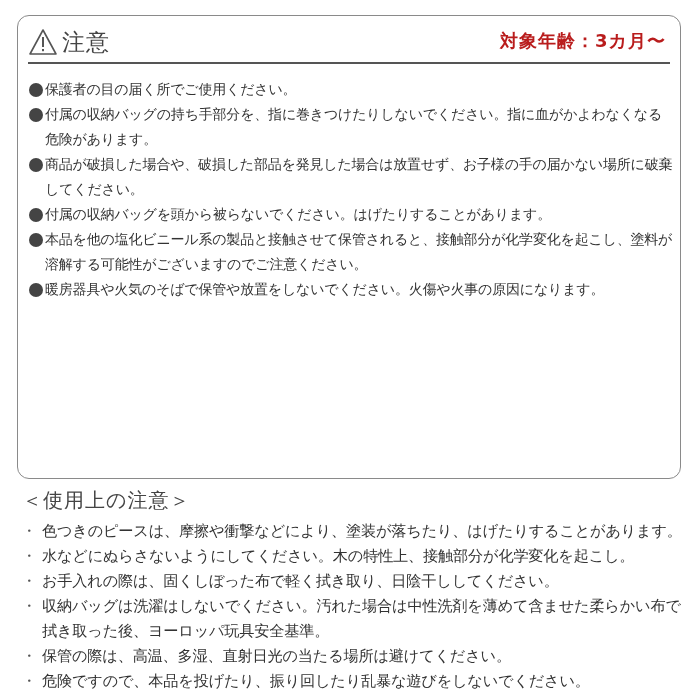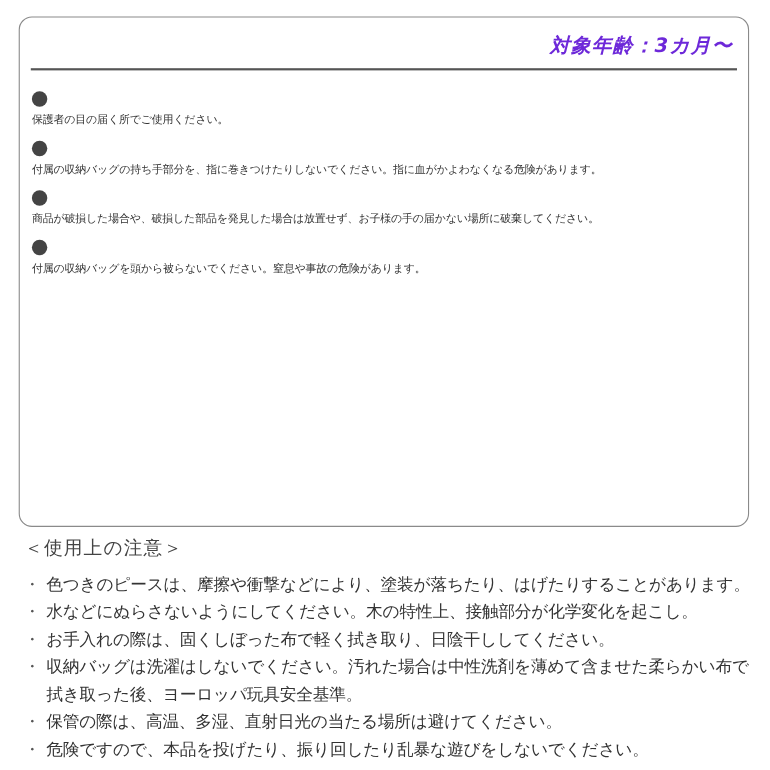--- a/index.html
+++ b/index.html
@@ -50,57 +50,55 @@
       font-size: 23px;
       color: #444;
       letter-spacing: 1px;
     }
     .age-label {
       position: absolute;
       right: 4px;
       top: 5px;
       font-size: 18px;
       font-weight: bold;
-      color: #6d28d9;
+      color: #b91c1c;
       letter-spacing: 1px;
-      font-style: italic;
     }
     .caution-list {
       position: absolute;
       left: 11px;
       top: 61px;
       width: 645px;
       margin: 0;
       padding: 0;
       list-style: none;
     }
     .caution-item {
       display: flex;
-      font-size: 10px;
+      font-size: 14px;
       line-height: 25px;
       letter-spacing: -0.2px;
-      flex-direction: column;
     }
     .bullet-dot {
       flex: 0 0 auto;
       width: 14px;
       height: 14px;
       border-radius: 50%;
       background: #444;
       margin-top: 6px;
       margin-right: 2px;
     }
     .caution-text {
       flex: 1;
     }
     .usage-title {
       position: absolute;
       left: 22px;
       top: 487px;
-      font-size: 17px;
+      font-size: 20px;
       color: #444;
       letter-spacing: 1px;
     }
     .usage-list {
       position: absolute;
       left: 20px;
       top: 519px;
       width: 670px;
       margin: 0;
       padding: 0;
@@ -121,39 +119,55 @@
     .usage-text {
       flex: 1;
       padding-left: 4px;
     }
   </style>
 </head>
 <body>
 
 <div class="caution-box">
   <div class="caution-header">
+    <div class="caution-title">
+      <svg class="warn-icon" viewBox="0 0 30 28">
+        <path d="M15 2 L28 26 L2 26 Z" fill="none" stroke="#555" stroke-width="1.6" stroke-linejoin="round"></path>
+        <rect x="14" y="9" width="2" height="10" fill="#555"></rect>
+        <rect x="14" y="21" width="2" height="2.2" fill="#555"></rect>
+      </svg>
+      <span class="caution-title-text">注意</span>
+    </div>
     <div class="age-label">対象年齢：3カ月〜</div>
   </div>
 
   <ul class="caution-list">
     <li class="caution-item">
       <span class="bullet-dot"></span>
       <span class="caution-text">保護者の目の届く所でご使用ください。</span>
     </li>
     <li class="caution-item">
       <span class="bullet-dot"></span>
       <span class="caution-text">付属の収納バッグの持ち手部分を、指に巻きつけたりしないでください。指に血がかよわなくなる危険があります。</span>
     </li>
     <li class="caution-item">
       <span class="bullet-dot"></span>
       <span class="caution-text">商品が破損した場合や、破損した部品を発見した場合は放置せず、お子様の手の届かない場所に破棄してください。</span>
     </li>
     <li class="caution-item">
       <span class="bullet-dot"></span>
-      <span class="caution-text">付属の収納バッグを頭から被らないでください。窒息や事故の危険があります。</span>
+      <span class="caution-text">付属の収納バッグを頭から被らないでください。はげたりすることがあります。</span>
+    </li>
+    <li class="caution-item">
+      <span class="bullet-dot"></span>
+      <span class="caution-text">本品を他の塩化ビニール系の製品と接触させて保管されると、接触部分が化学変化を起こし、塗料が溶解する可能性がございますのでご注意ください。</span>
+    </li>
+    <li class="caution-item">
+      <span class="bullet-dot"></span>
+      <span class="caution-text">暖房器具や火気のそばで保管や放置をしないでください。火傷や火事の原因になります。</span>
     </li>
   </ul>
 </div>
 
 <div class="usage-title">＜使用上の注意＞</div>
 
 <ul class="usage-list">
   <li class="usage-item">
     <span class="mid-dot">・</span>
     <span class="usage-text">色つきのピースは、摩擦や衝撃などにより、塗装が落ちたり、はげたりすることがあります。</span>

